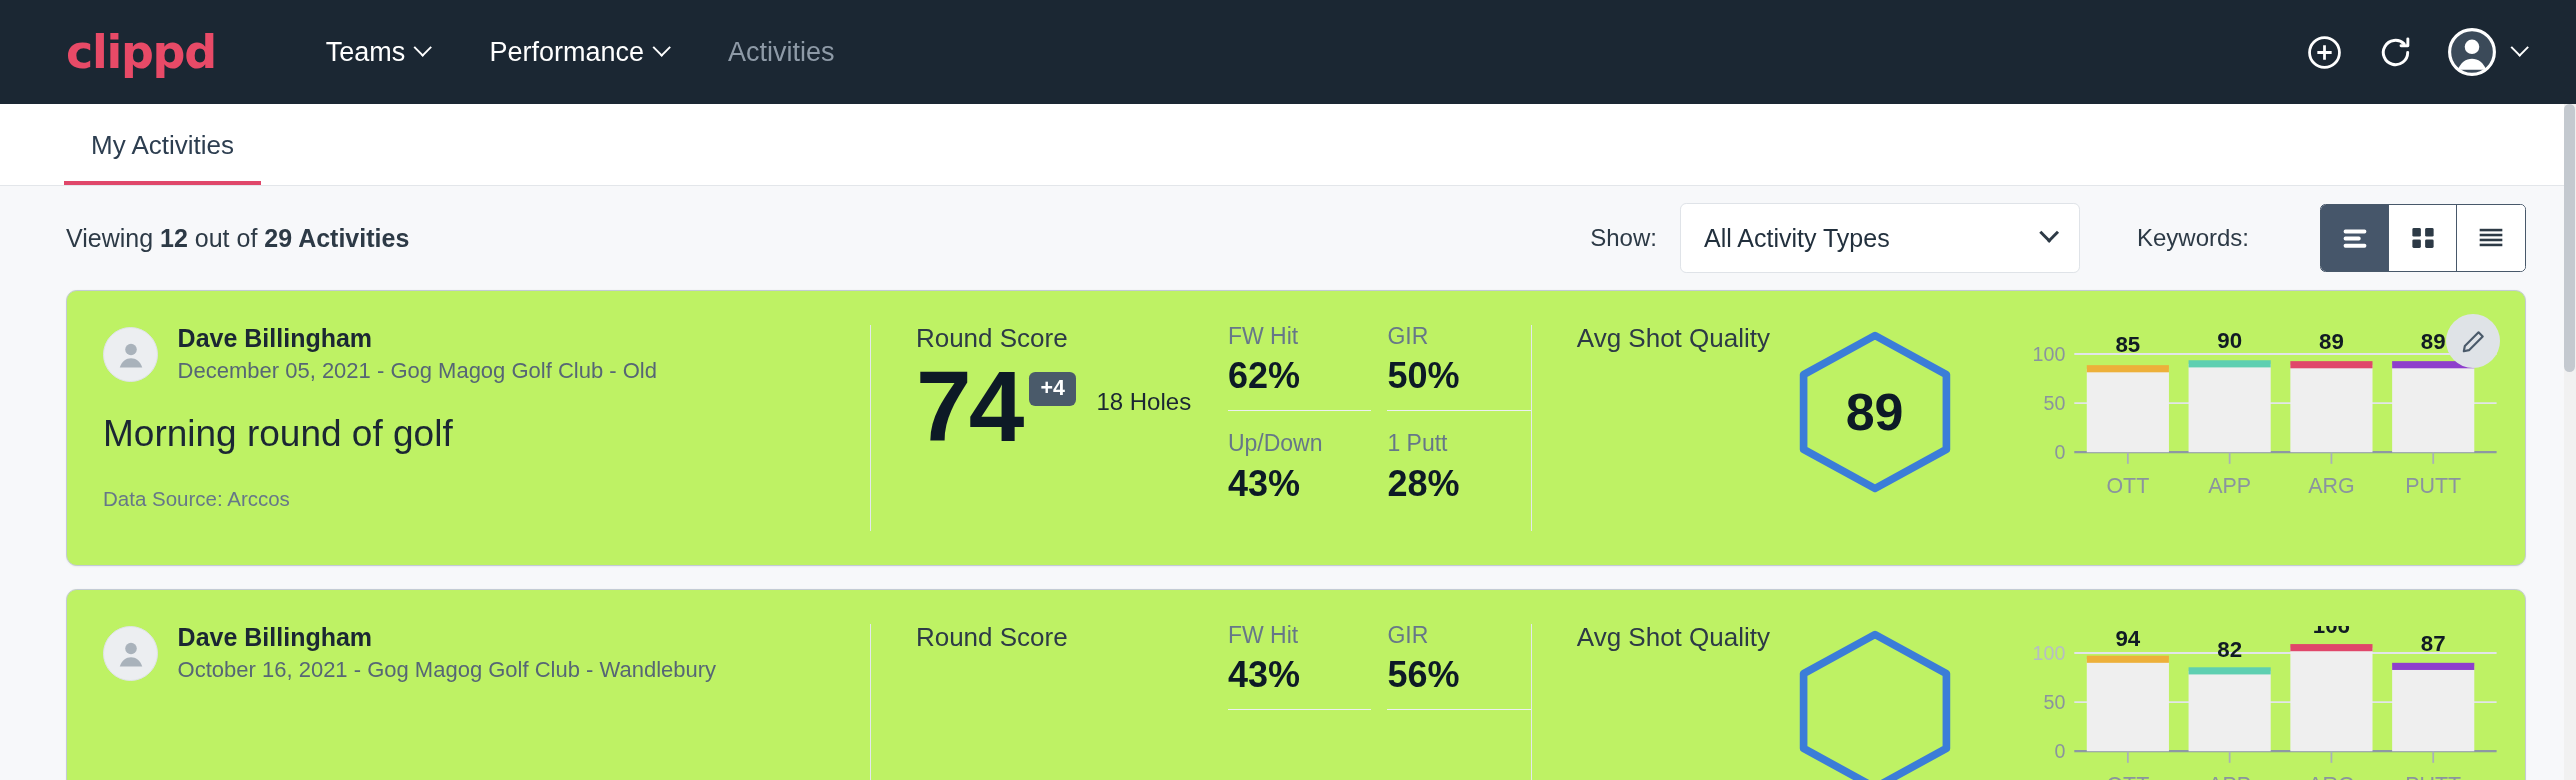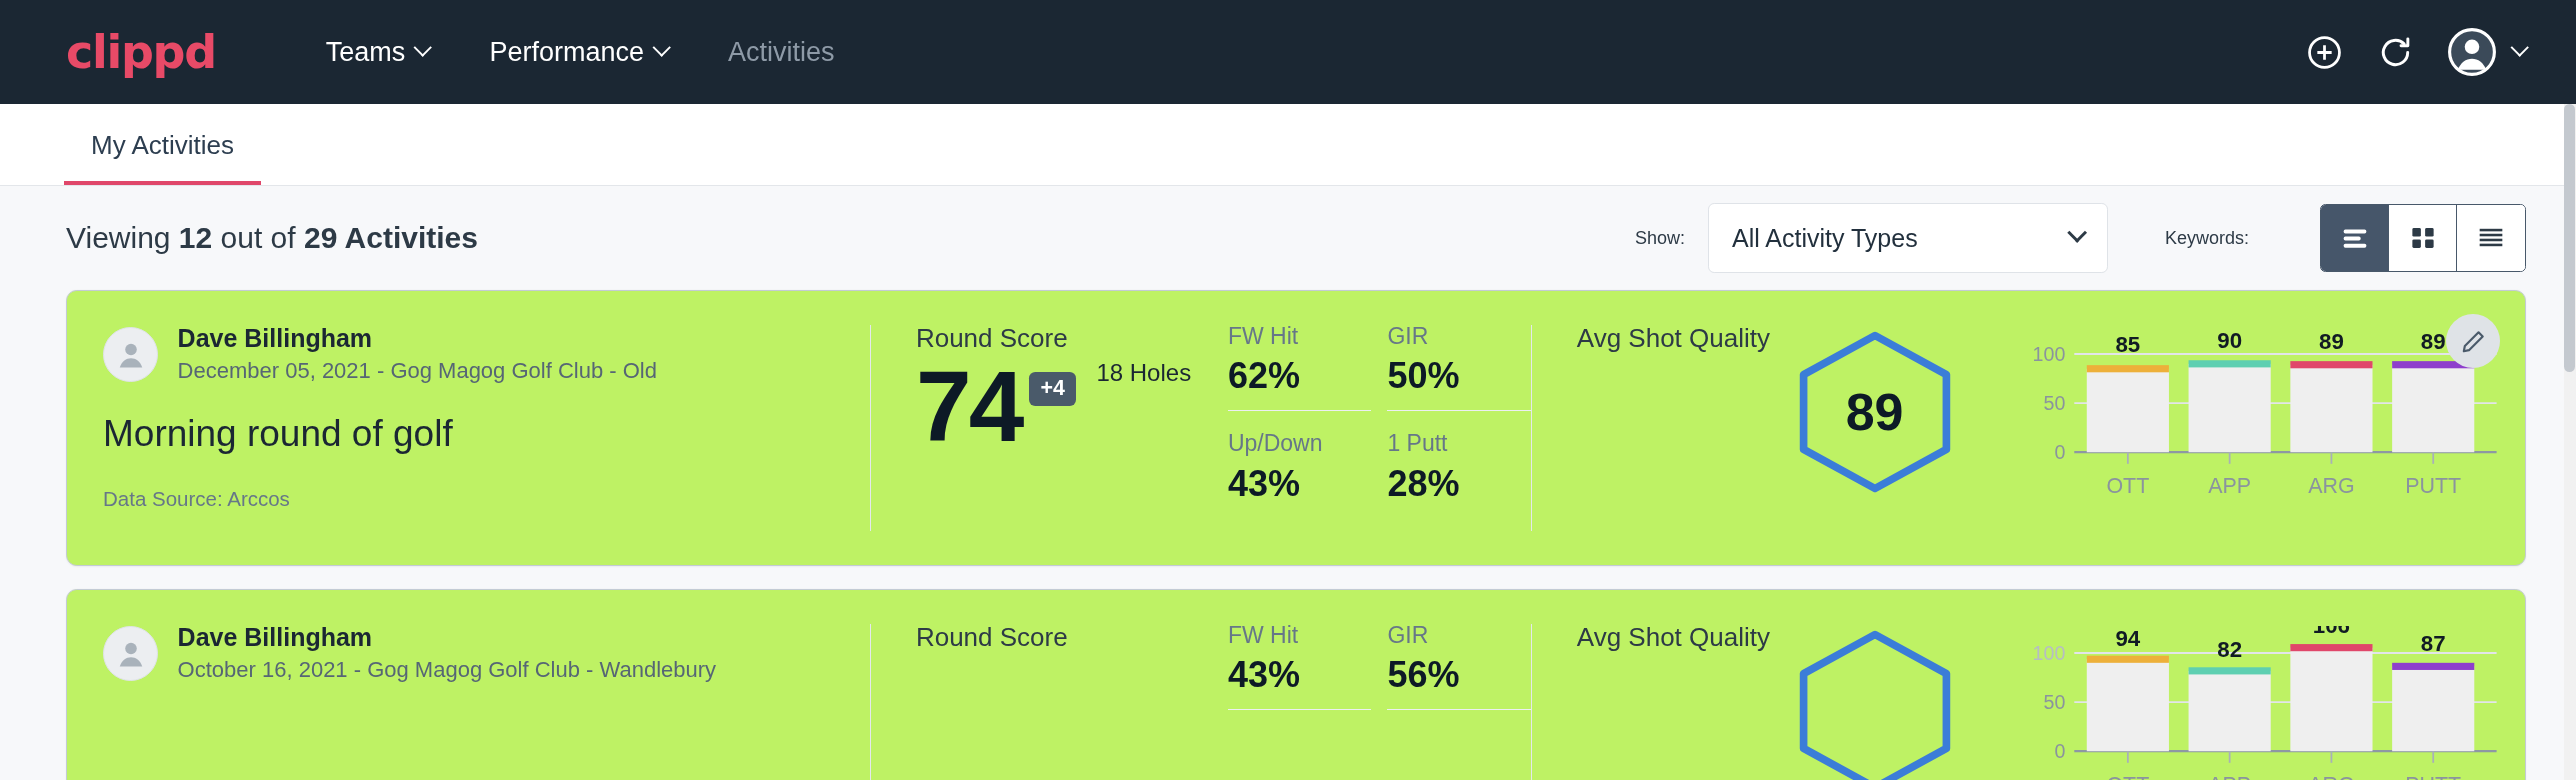--- a/index.html
+++ b/index.html
@@ -72,27 +72,27 @@
   .tab.active { color: #2d3e50; border-bottom-color: #e0476a; }
 
   
   .toolbar {
     height: 104px;
     display: flex;
     align-items: center;
     padding: 0 50px 0 66px;
     background: #f7f8fa;
   }
-  .viewing { font-size: 30px; color: #2d3a46; white-space: nowrap; }
+  .viewing { font-size: 25px; color: #2d3a46; white-space: nowrap; }
   .viewing b { font-weight: 700; }
   .toolbar-mid {
     margin-left: auto;
     display: flex; align-items: center; gap: 0;
   }
-  .field-label { font-size: 18px; color: #2d3a46; margin-right: 23px; white-space: nowrap; }
+  .field-label { font-size: 24px; color: #2d3a46; margin-right: 23px; white-space: nowrap; }
   .select-box {
     width: 400px; height: 70px;
     background: #fff;
     border: 0.9px solid #dfe3e8;
     border-radius: 6.2px;
     display: flex; align-items: center;
     padding: 0 23px;
     font-size: 25px; color: #22303d;
     cursor: pointer;
     position: relative;
@@ -165,21 +165,21 @@
   .person-sub { font-size: 22px; color: #566675; line-height: 1.3; margin-top: 2.7px; }
   .activity-title { font-size: 37px; color: #1b2733; margin-top: 27px; font-weight: 400; }
   .data-source { font-size: 20.5px; color: #667788; margin-top: 32px; }
 
   
   .vdiv { width: 0.9px; background: #e4e8ec; margin: 34px 0; flex: 0 0 auto; }
 
   
   .col-score { width: 357px; padding: 32px 0 0 45px; flex: 0 0 auto; }
   .blk-label { font-size: 26px; color: #2d3a46; }
-  .score-row { display: flex; align-items: flex-start; margin-top: 5.4px; }
+  .score-row { display: flex; align-items: center; margin-top: 5.4px; }
   .score-big {
     font-size: 100px; font-weight: 700; color: #0d1a26;
     line-height: .95; letter-spacing: -2.7px;
   }
   .score-badge {
     background: #4a5a6a; color:#fff; font-size: 21.4px; font-weight:700;
     border-radius: 6.2px; padding: 4.5px 11.6px; align-self: flex-start;
     margin-left: 7.1px; margin-top: 12.5px;
   }
   .score-holes { font-size: 24px; color: #1b2733; margin-left: 20px; padding-bottom: 10.7px; }

